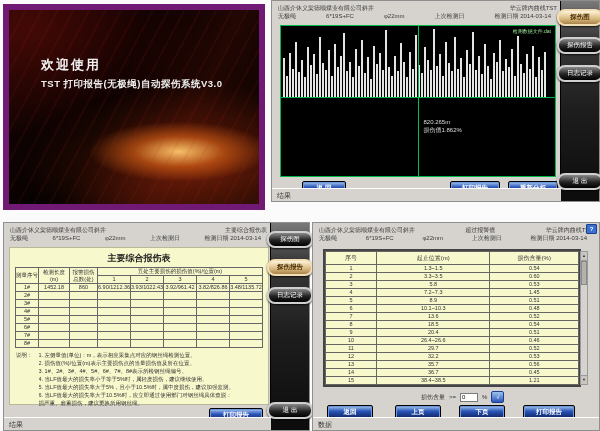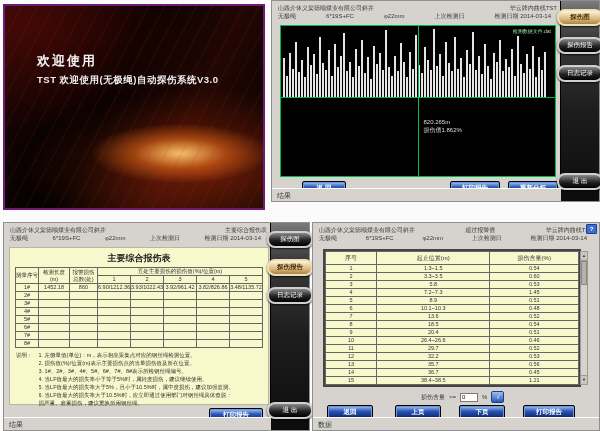--- a/index.html
+++ b/index.html
@@ -25,21 +25,21 @@
         box-shadow:0 1px 2px rgba(0,0,0,.8);white-space:nowrap;}
   .pill.active{border-color:#f2ddb4;background:linear-gradient(180deg,#fdf4da,#d9b97f 60%,#a8834a);
         color:#4a2c00;font-weight:bold;}
   
   .btn-blue{position:absolute;height:13px;border:1px solid #000;border-radius:2px;
         background:linear-gradient(180deg,#a8c8f2 0%,#2a55b8 40%,#0a1c55 100%);
         box-shadow:inset 0 0 0 1px #6f9ad8;color:#fff;font-size:6.5px;font-weight:bold;
         display:flex;align-items:center;justify-content:center;white-space:nowrap;}
   
   #splash{position:absolute;left:3px;top:4px;width:262px;height:206px;background:#000;
-        border:2px solid #701a75;box-sizing:border-box;overflow:hidden;}
+        border:6px solid #701a75;box-sizing:border-box;overflow:hidden;}
   #splash .glow{position:absolute;inset:0;
         background:
          radial-gradient(ellipse 120px 40px at 68% 73%, rgba(255,200,110,.95), rgba(235,110,25,.55) 38%, rgba(120,25,5,0) 75%),
          radial-gradient(ellipse 260px 120px at 78% 82%, rgba(170,45,12,.55), rgba(0,0,0,0) 70%),
          radial-gradient(ellipse 300px 180px at 10% 10%, rgba(120,15,8,.45), rgba(0,0,0,0) 60%),
          linear-gradient(115deg,#1c0504 0%,#000 42%,#230703 68%,#000 100%);}
   #splash .streaks{position:absolute;inset:0;opacity:.35;
         background:repeating-linear-gradient(118deg, rgba(180,40,20,.25) 0 2px, transparent 2px 14px);}
   .splash-welcome{position:absolute;left:32px;top:46px;color:#f2f2f2;font-size:13px;font-weight:bold;letter-spacing:2px;}
   .splash-title{position:absolute;left:32px;top:68px;color:#eee;font-size:9.5px;font-weight:bold;letter-spacing:.5px;}
@@ -76,21 +76,21 @@
   .vscroll .arr.down{position:absolute;bottom:0;left:0;right:0;border-top:1px solid #9a9a9a;border-bottom:none;}
   .vscroll .thumb{position:absolute;top:9px;left:0;right:0;height:22px;background:#b5b2ac;border:1px solid #8a8a8a;}
 </style>
 </head>
 <body>
 
 <div id="splash">
   <div class="glow"></div>
   <div class="streaks"></div>
   <div class="splash-welcome">欢迎使用</div>
-  <div class="splash-title">TST 欢迎使用(无极绳)自动探伤系统V3.0</div>
+  <div class="splash-title">TST 打印报告(无极绳)自动探伤系统V3.0</div>
 </div>
 
 <div class="win" id="win-wave" style="left:271px;top:0;width:329px;height:202px;">
   <div class="hdr">
     <div class="l1">
       <span>山西介休义棠德顺煤业有限公司斜井</span>
       <span>华云牌内曲线TST</span>
     </div>
     <div class="l2">
       <span>无极绳</span>

